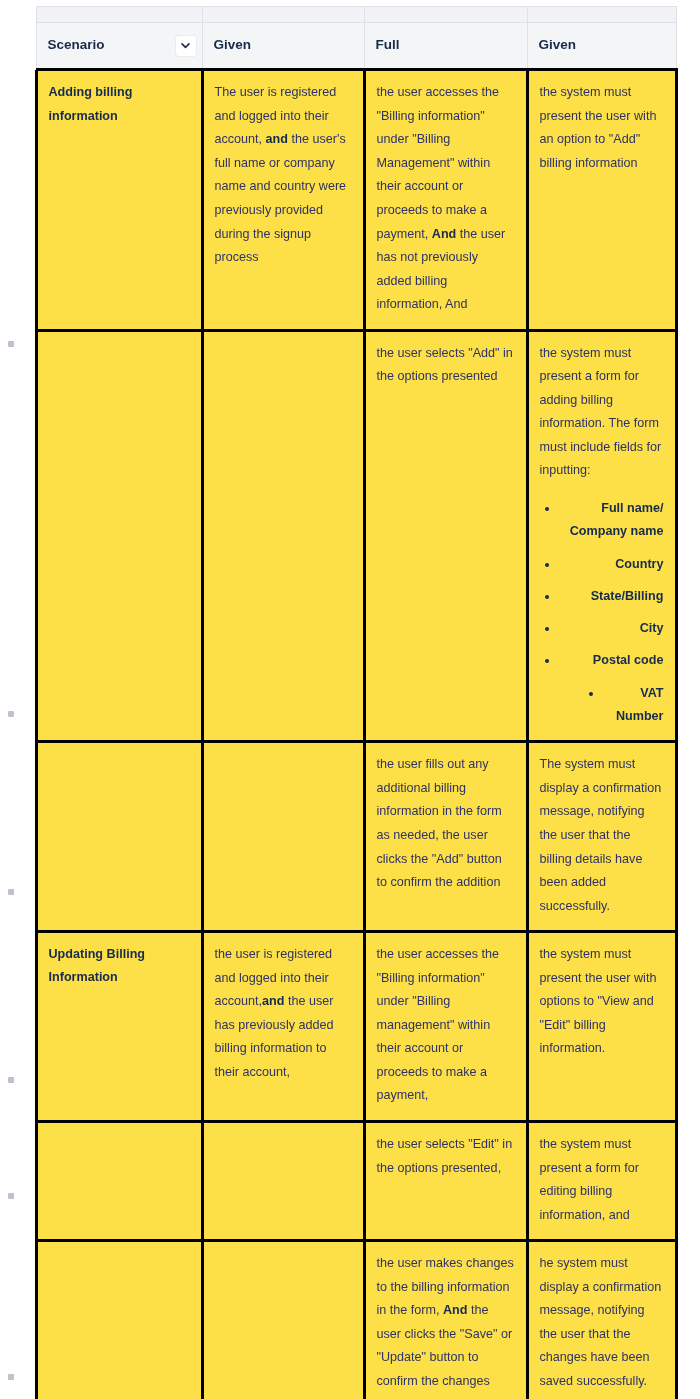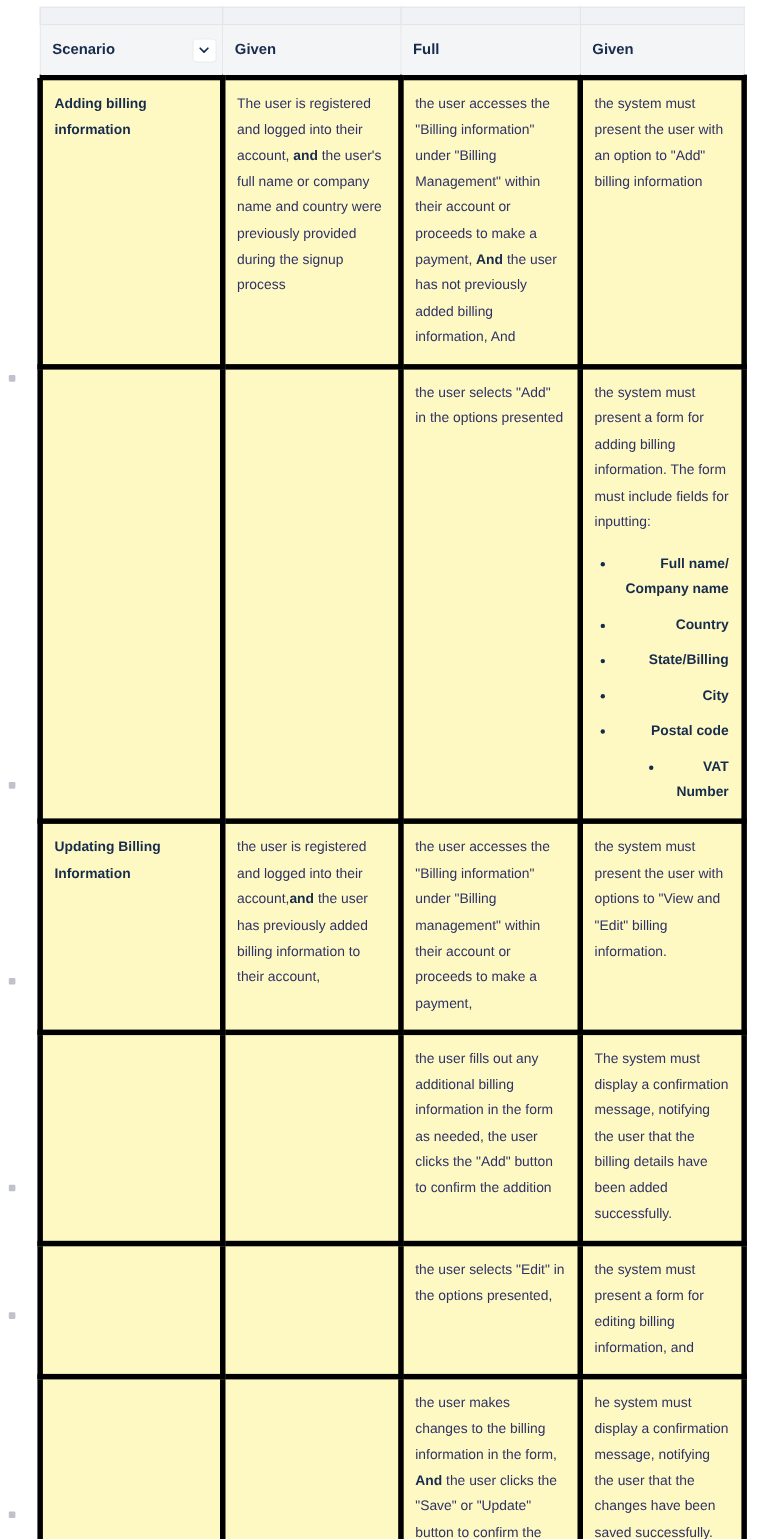--- a/index.html
+++ b/index.html
@@ -104,27 +104,27 @@
     background: #ffffff;
     border-radius: 3px;
     box-shadow: 0 0 0 1px rgba(9,30,66,0.04);
     display: flex;
     align-items: center;
     justify-content: center;
   }
   .col-menu-btn svg { display: block; }
 
   tbody td {
-    border: 5px solid #000000;
+    border: 3px solid #000000;
     vertical-align: top;
     font-size: 12.6px;
     line-height: 1.87;
     color: #2f3265;
     padding: 10px 11px 12px 11px;
-    background: #fef9c3;
+    background: #fde047;
   }
   tbody td.handle-cell {
     background: #ffffff;
     padding: 0;
     border-left: none;
     border-top: none;
     border-bottom: none;
     border-right: 1px solid #dfe1e6;
   }
   tbody td p {
@@ -232,42 +232,42 @@
                 <li>Country</li>
                 <li>State/Billing</li>
                 <li>City</li>
                 <li>Postal code</li>
                 <li>VAT Number</li>
               </ul>
             </td>
           </tr>
           <tr>
             <td class="handle-cell"></td>
+            <td class="scenario-cell"></td>
+            <td>
+              <p></p>
+            </td>
+            <td>
+              <p><span>the user fills out any additional billing information in the form as needed, the user clicks the "Add" button to confirm the addition</span></p>
+            </td>
+            <td>
+              <p><span>The system must display a confirmation message, notifying the user that the billing details have been added successfully.</span></p>
+            </td>
+          </tr>
+          <tr>
+            <td class="handle-cell"></td>
             <td class="scenario-cell">Updating Billing Information</td>
             <td>
               <p><span>the user is registered and logged into their account,</span><b>and</b><span> the user has previously added billing information to their account,</span></p>
             </td>
             <td>
               <p><span>the user accesses the "Billing information" under "Billing management" within their account or proceeds to make a payment,</span></p>
             </td>
             <td>
               <p><span>the system must present the user with options to "View and "Edit" billing information.</span></p>
-            </td>
-          </tr>
-          <tr>
-            <td class="handle-cell"></td>
-            <td class="scenario-cell"></td>
-            <td>
-              <p></p>
-            </td>
-            <td>
-              <p><span>the user fills out any additional billing information in the form as needed, the user clicks the "Add" button to confirm the addition</span></p>
-            </td>
-            <td>
-              <p><span>The system must display a confirmation message, notifying the user that the billing details have been added successfully.</span></p>
             </td>
           </tr>
           <tr>
             <td class="handle-cell"></td>
             <td class="scenario-cell"></td>
             <td>
               <p></p>
             </td>
             <td>
               <p><span>the user selects "Edit" in the options presented,</span></p>

